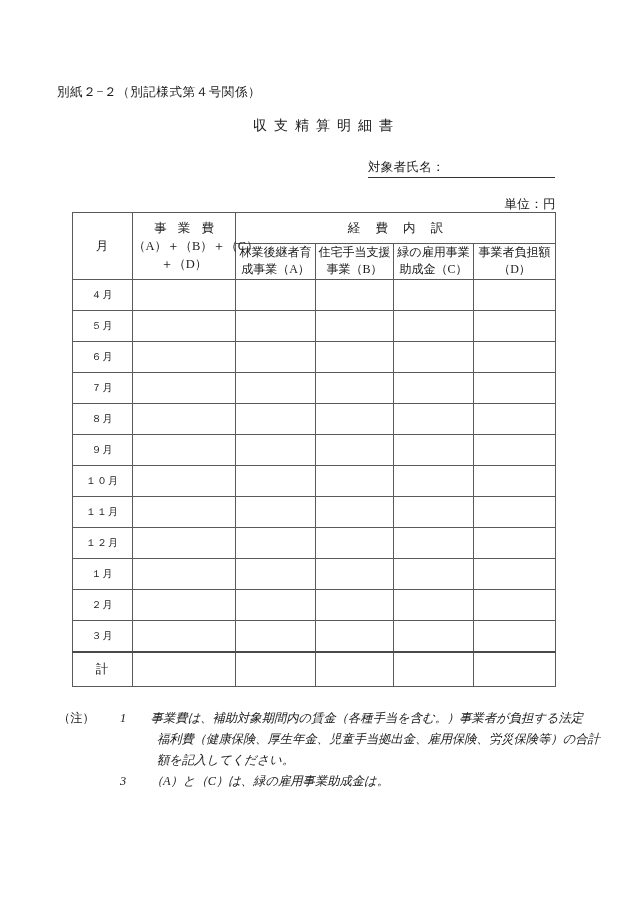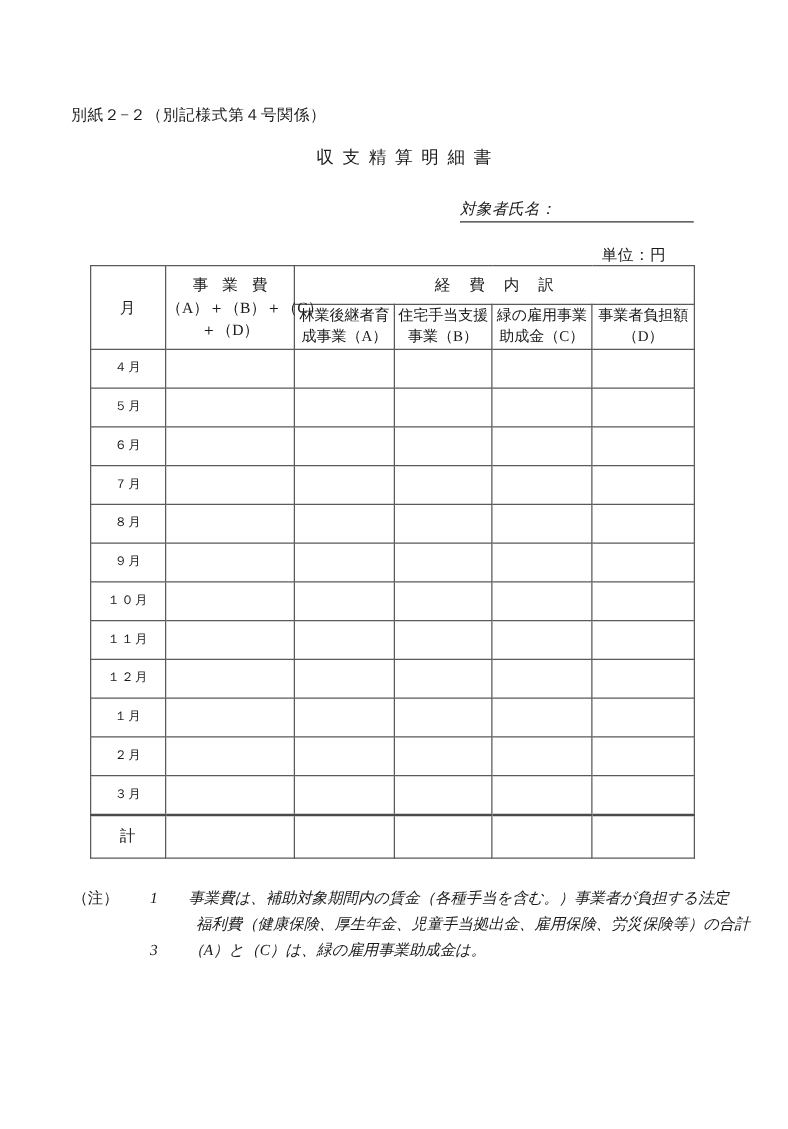--- a/index.html
+++ b/index.html
@@ -55,33 +55,32 @@
     width: 187px;
     display: flex;
     align-items: flex-end;
     border-bottom: 1px solid #333;
     padding-bottom: 1px;
     font-size: 12.5px;
   }
   .name-label {
     white-space: nowrap;
     letter-spacing: 0.3px;
-    font-style: italic;
   }
   .name-value {
     flex: 1;
     min-height: 14px;
     padding-left: 4px;
     font-size: 12.5px;
   }
 
   
   .unit-note {
     position: absolute;
-    right: 81px;
+    right: 58px;
     top: 196px;
     font-size: 12.5px;
     letter-spacing: 0.4px;
     white-space: nowrap;
   }
 
   
   .settlement-table {
     position: absolute;
     left: 72px;
@@ -355,20 +354,21 @@
       </tr>
     </tbody>
   </table>
 
   <div class="notes">
     <div class="note-item">
       <span class="note-marker lead">（注）</span>
       <span class="note-body">
         <span class="line"><span>1</span>　　<span>事業費は、補助対象期間内の賃金（各種手当を含む。）事業者が負担する法定</span></span>
         <span class="line">　　　<span>福利費（健康保険、厚生年金、児童手当拠出金、雇用保険、労災保険等）の合計</span></span>
+        <span class="line">　　　<span>額を記入してください。</span></span>
       </span>
     </div>
     <div class="note-item">
       <span class="note-marker lead"></span>
       <span class="note-body">
       </span>
     </div>
     <div class="note-item">
       <span class="note-marker lead"></span>
       <span class="note-body">

